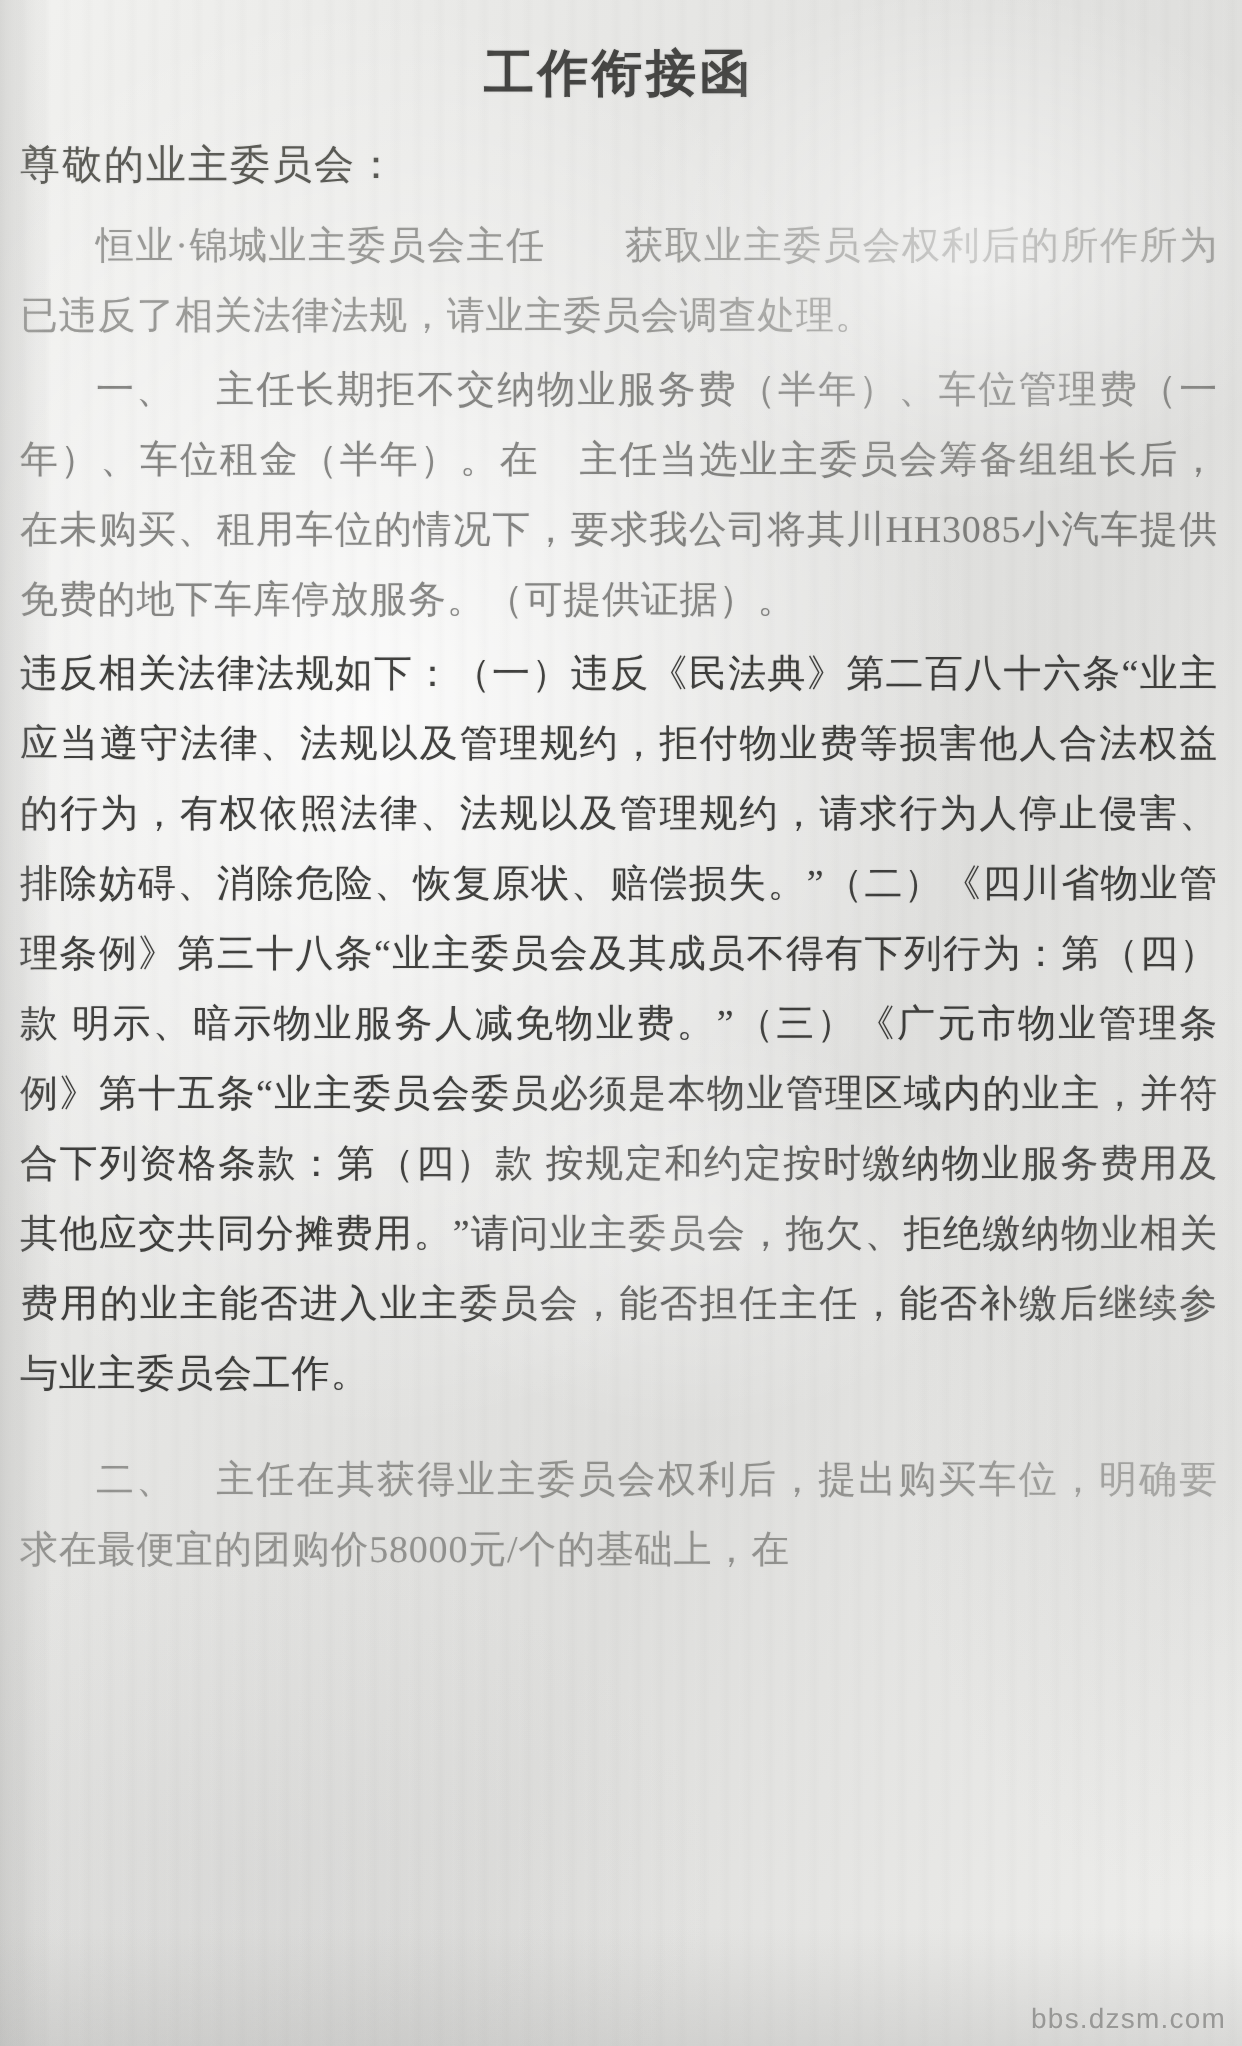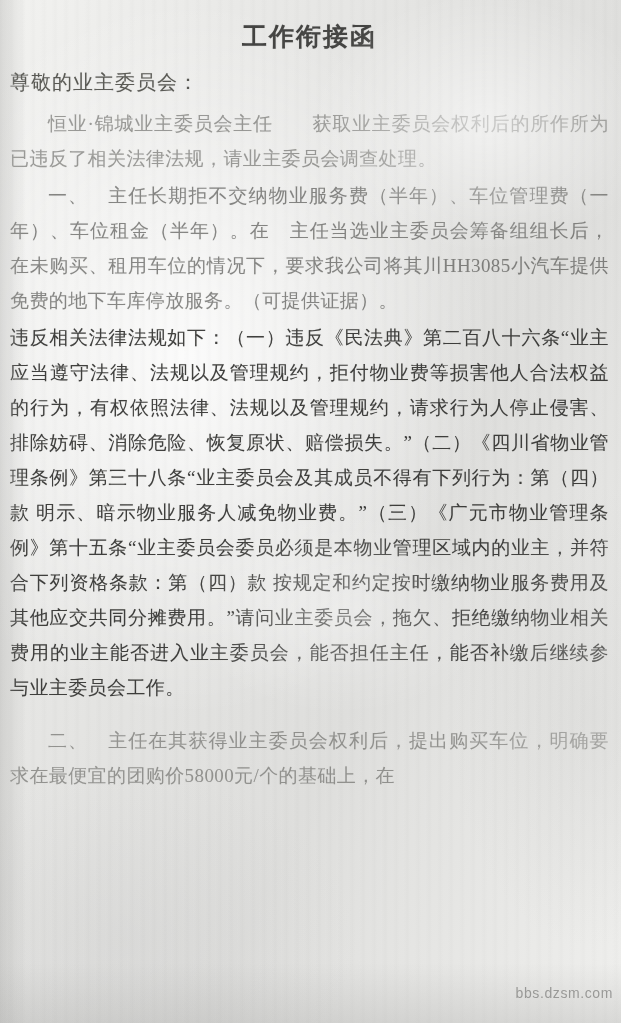--- a/index.html
+++ b/index.html
@@ -98,21 +98,21 @@
   .fade-1 { opacity: 0.60; }
   .fade-2 { opacity: 0.52; color: #4a4a46; }
   .fade-3 { opacity: 0.70; }
 
   .strong-ink { color: #2c2c2a; opacity: 0.9; }
 
   
   .watermark {
     position: absolute;
     right: 8px;
-    bottom: 22px;
+    bottom: 6px;
     font-family: "Liberation Sans", sans-serif;
     font-size: 14px;
     color: #8d8d8b;
     letter-spacing: 0.6px;
     opacity: 0.85;
     z-index: 8;
   }
 
   
   .edge-shade-left {

